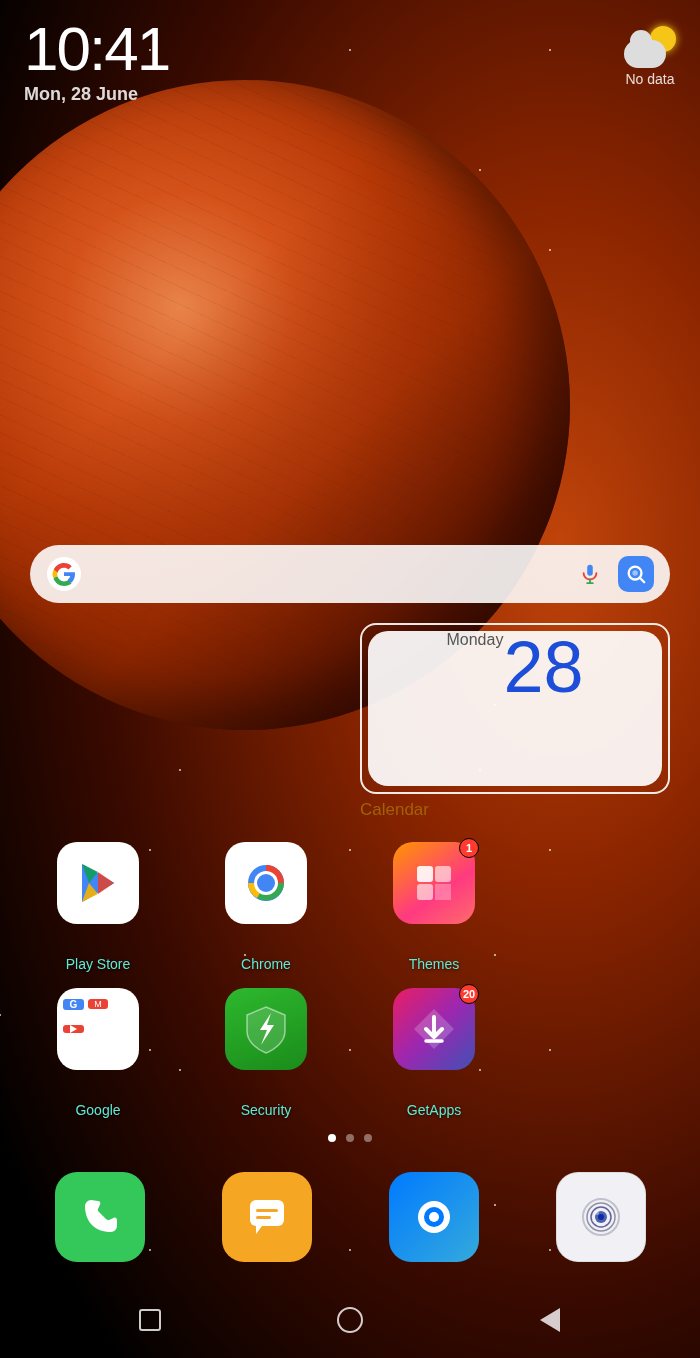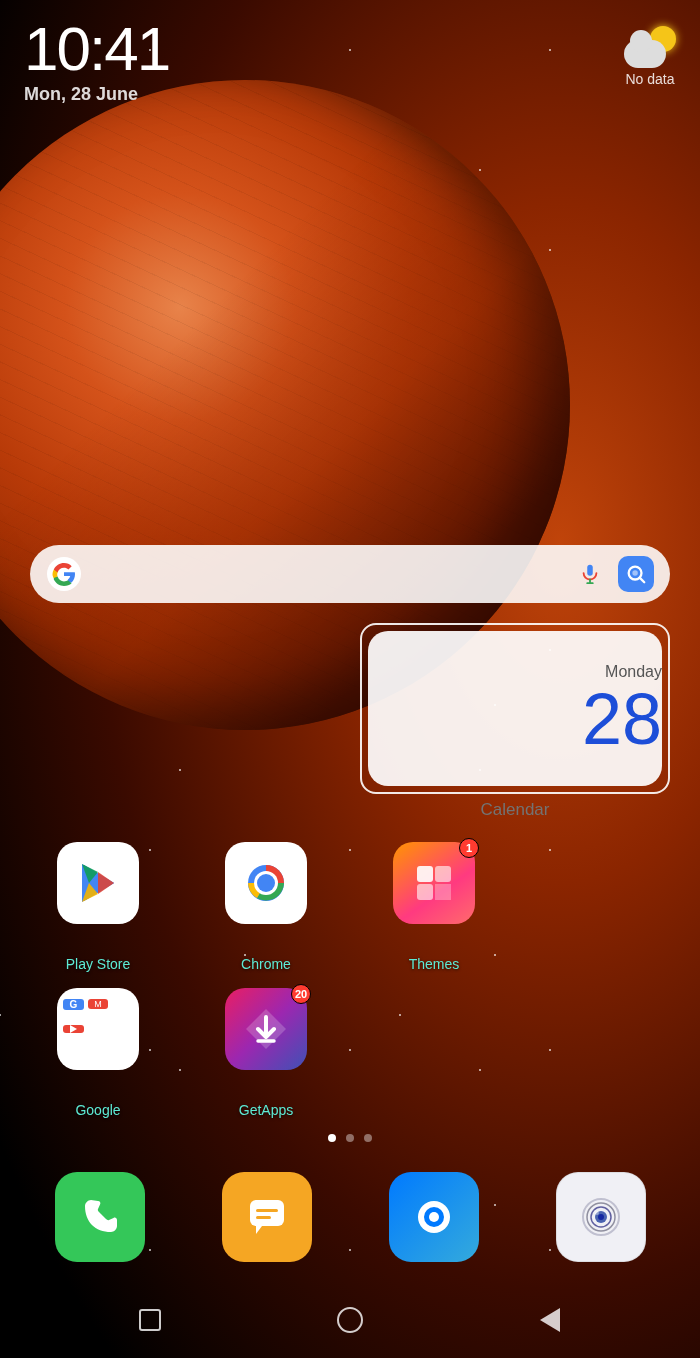--- a/index.html
+++ b/index.html
@@ -202,45 +202,44 @@
       padding: 6px;
       width: 310px;
     }
 
     .calendar-widget {
       background: rgba(255,255,255,0.92);
       border-radius: 20px;
       width: 100%;
       height: 155px;
       display: flex;
-      flex-direction: column;
-      align-items: flex-end;
+      align-items: flex-start;
       justify-content: center;
       overflow: hidden;
     }
 
     .cal-month {
       font-size: 16px;
       color: #555;
       font-weight: 500;
       margin-bottom: 2px;
     }
 
     .cal-day {
       font-size: 72px;
       color: #1d4ed8;
       font-weight: 300;
       line-height: 1;
     }
 
     .cal-label {
-      color: #737373;
+      color: #a16207;
       font-size: 17px;
       font-weight: 400;
-      text-align: center;
+      text-align: left;
       margin-top: 6px;
     }
 
     
     .app-grid {
       padding: 0 18px;
       display: grid;
       grid-template-columns: repeat(4, 1fr);
       gap: 12px 8px;
       margin-bottom: 16px;
@@ -562,20 +561,33 @@
           <div style="background:#FBBC05;border-radius:3px;"></div>
           <div style="background:#00897B;border-radius:3px;"></div>
           <div style="background:#9C27B0;border-radius:3px;"></div>
           <div style="background:#1565C0;border-radius:3px;"></div>
           <div style="background:#EA4335;border-radius:3px;"></div>
         </div>
       </div>
       <div class="app-label">Google</div>
     </div>
 
+    <div class="app-item">
+      <div class="app-icon-wrap">
+        <div class="app-icon icon-security">
+          <svg width="50" height="52" viewBox="0 0 50 52">
+            <path d="M25 4 L44 12 L44 28 C44 38 35 46 25 50 C15 46 6 38 6 28 L6 12 Z" fill="rgba(255,255,255,0.15)"></path>
+            <path d="M25 4 L44 12 L44 28 C44 38 35 46 25 50 C15 46 6 38 6 28 L6 12 Z" stroke="rgba(255,255,255,0.5)" stroke-width="1.5" fill="none"></path>
+
+            <path d="M30 10 L19 27 L26 27 L20 42 L33 22 L26 22 Z" fill="#fff"></path>
+          </svg>
+        </div>
+      </div>
+      <div class="app-label">Security</div>
+    </div>
 
     <div class="app-item">
       <div class="app-icon-wrap">
         <div class="app-icon" style="background:linear-gradient(135deg,#E91E63 0%,#9C27B0 50%,#3F51B5 100%);">
           <svg width="52" height="52" viewBox="0 0 52 52">
 
             <path d="M26 6 L46 26 L26 46 L6 26 Z" fill="rgba(255,255,255,0.2)"></path>
 
             <path d="M26 14 L26 34 M18 26 L26 34 L34 26" stroke="#fff" stroke-width="4" stroke-linecap="round" stroke-linejoin="round" fill="none"></path>
             <line x1="18" y1="38" x2="34" y2="38" stroke="#fff" stroke-width="3.5" stroke-linecap="round"></line>

